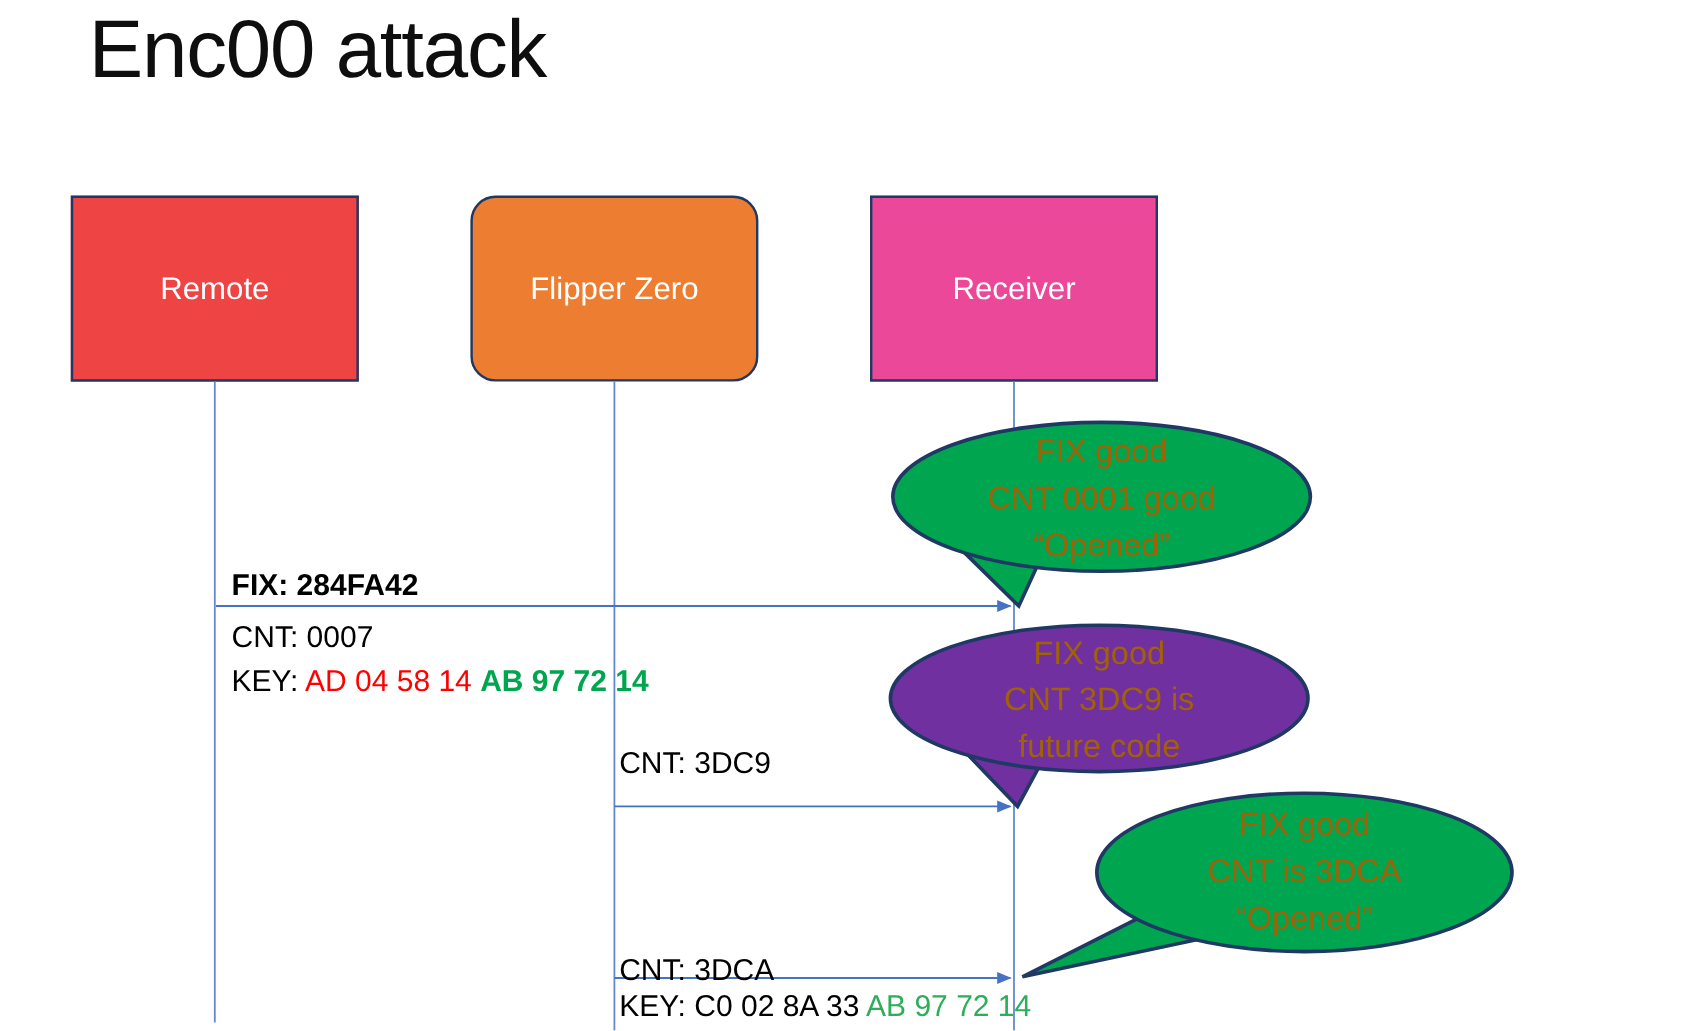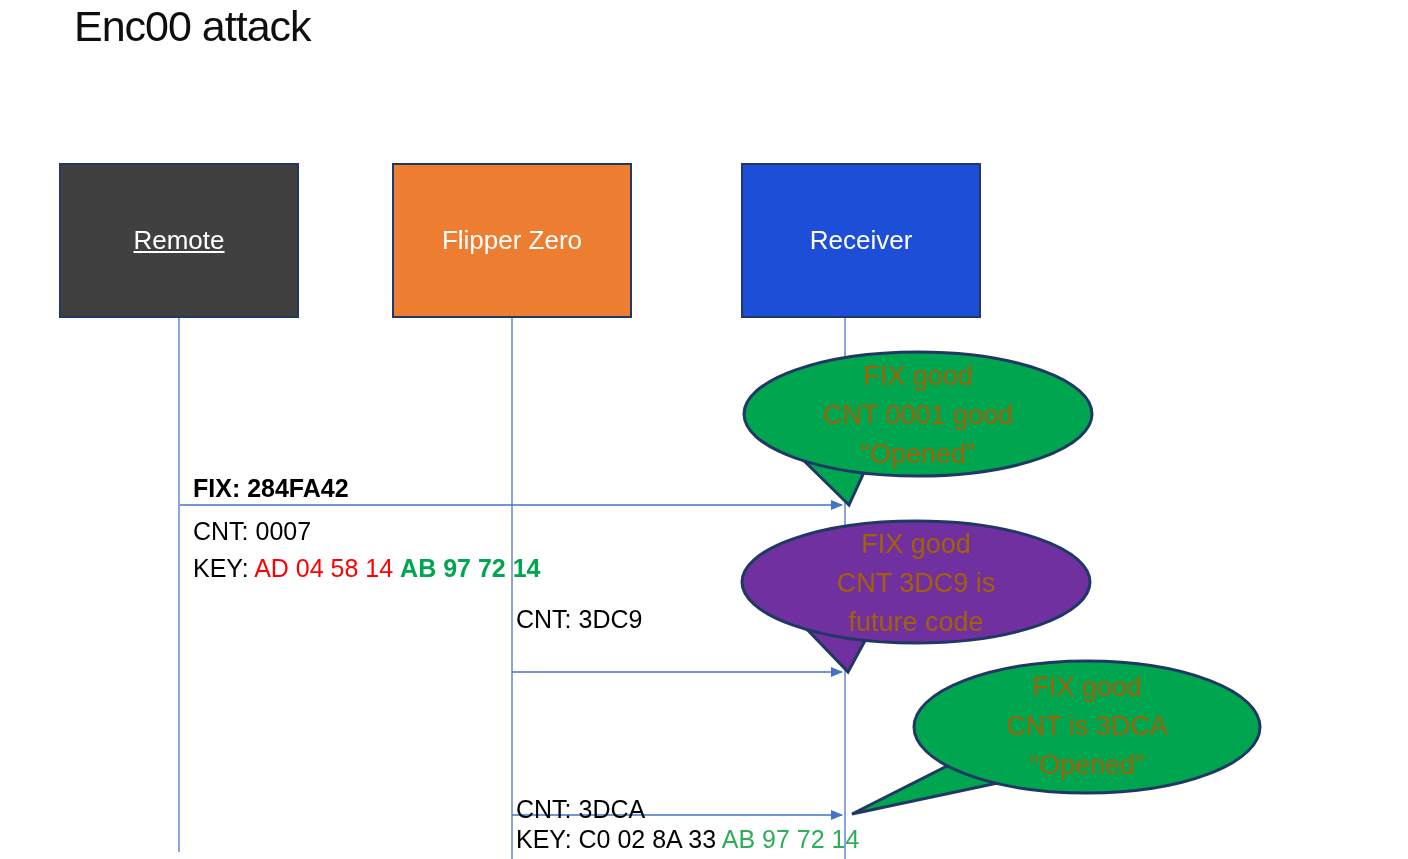--- a/index.html
+++ b/index.html
@@ -2,30 +2,30 @@
 <html><head>
 <meta charset="utf-8">
 <style>
   html,body{margin:0;padding:0;background:#fff;}
   #stage{
     position:relative;width:1408px;height:859px;background:#ffffff;overflow:hidden;
     font-family:"Liberation Sans","DejaVu Sans",sans-serif;
   }
   .abs{position:absolute;}
   #slide-title{
-    left:74px;top:2px;font-size:43px;font-weight:200;color:#0e0e0e;letter-spacing:-1px;
+    left:74px;top:2px;font-size:68px;font-weight:200;color:#0e0e0e;letter-spacing:-1px;
   }
   .actor-box{
     top:163px;width:240px;height:155px;border:2.5px solid #1F3864;box-sizing:border-box;
     display:flex;align-items:center;justify-content:center;
     color:#ffffff;font-size:26px;
   }
-  #actor-remote{left:59px;background:#404040;text-decoration:underline;}
-  #actor-flipper{left:392px;background:#ED7D31;}
-  #actor-receiver{left:725px;background:#1d4ed8;margin-left:16px;}
+  #actor-remote{left:59px;background:#ef4444;}
+  #actor-flipper{left:392px;background:#ED7D31;border-radius:21px;}
+  #actor-receiver{left:725px;background:#ec4899;}
   svg.layer{left:0;top:0;}
   .msg{color:#000;font-size:25px;line-height:37px;white-space:nowrap;}
   .key-red{color:#FF0000;margin-top:48px;}
   .key-green-bold{color:#00A64F;font-weight:700;}
   .key-green{color:#2DAF5A;}
   .callout-text{
     width:400px;text-align:center;color:#a16207;font-size:27px;line-height:39px;white-space:nowrap;
   }
   #callout-text-1{left:718px;top:357px;}
   #callout-text-2{left:716px;top:525px;}
@@ -78,21 +78,21 @@
       <ellipse cx="1087" cy="727" rx="173" ry="66" fill="#00A64F" stroke="#1F3864" stroke-width="3"></ellipse>
     </g>
   </svg>
 
   <div class="abs msg" style="left:193px;top:470px;font-weight:bold;">FIX: 284FA42</div>
   <div class="abs msg" style="left:193px;top:513px;">
     <div>CNT: 0007</div>
     <div><span>KEY: </span><span class="key-red">AD 04 58 14 </span><span class="key-green-bold">AB 97 72 14</span></div>
   </div>
 
-  <div class="abs msg" style="left:516px;top:601px;">CNT: 3DC9</div>
+  <div class="abs msg" style="left:516px;top:618px;">CNT: 3DC9</div>
 
   <div class="abs msg" style="left:516px;top:791px;">CNT: 3DCA</div>
   <div class="abs msg" style="left:516px;top:821px;"><span>KEY: </span><span>C0 02 8A 33 </span><span class="key-green">AB 97 72 14</span></div>
 
   <div id="callout-text-1" class="abs callout-text">
     <div>FIX good</div>
     <div>CNT 0001 good</div>
     <div>“Opened”</div>
   </div>
   <div id="callout-text-2" class="abs callout-text">

